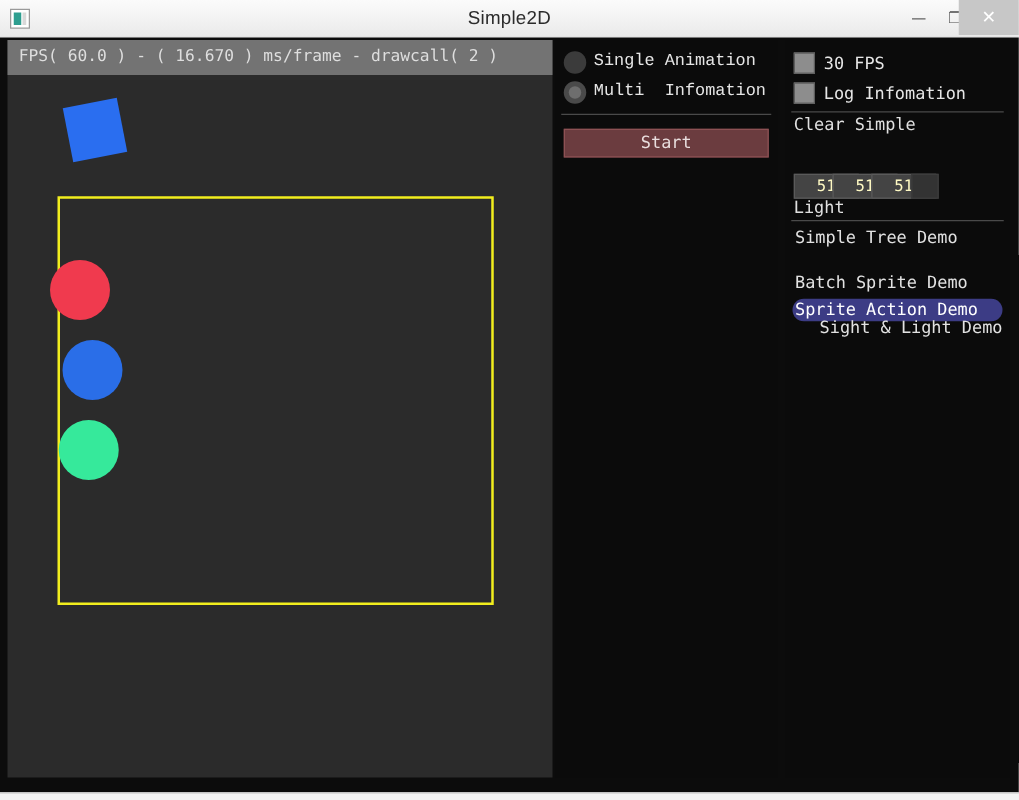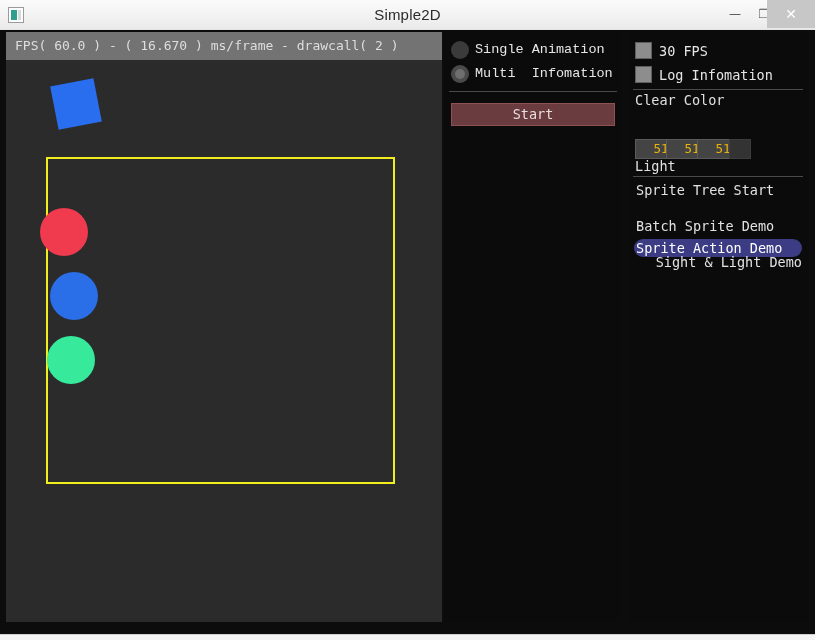--- a/index.html
+++ b/index.html
@@ -266,21 +266,21 @@
     top: 107px;
     width: 52px;
     height: 20px;
     background: #444444;
     border: 1px solid #5a5a5a;
     box-sizing: border-box;
     line-height: 18px;
     text-align: center;
     font-family: "DejaVu Sans Mono", monospace;
     font-size: 12.5px;
-    color: #eab308;
+    color: #fef9c3;
   }
   #color-swatch {
     position: absolute;
     top: 107px;
     left: 101px;
     width: 22px;
     height: 20px;
     background: #333333;
     border: 1px solid #3d3d3d;
     box-sizing: border-box;
@@ -377,32 +377,32 @@
         <span class="check-label">30 FPS</span>
       </div>
 
       <div class="check-row" style="top:32px;">
         <span class="check-box"></span>
         <span class="check-label">Log Infomation</span>
       </div>
 
       <div class="hr-sep" style="left:5px; top:57px; width:170px;"></div>
 
-      <div class="panel-label" style="top:60px;">Clear Color</div>
+      <div class="panel-label" style="top:60px;">Clear Simple</div>
 
       <div class="color-cell" style="left:7px;">51</div>
       <div class="color-cell" style="left:38px;">51</div>
       <div class="color-cell" style="left:69px;">51</div>
       <div id="color-swatch" style="background: rgb(51, 51, 51);"></div>
 
       <div class="panel-label" style="top:126px;">Light</div>
 
       <div class="hr-sep" style="left:5px; top:144px; width:170px;"></div>
 
-      <div class="demo-item" style="top:149px;">Sprite Tree Start</div>
+      <div class="demo-item" style="top:149px;">Simple Tree Demo</div>
       <div class="demo-item selected" style="top: 167px; background: rgb(60, 60, 133); margin-top: 40px;">Sprite Action Demo</div>
       <div class="demo-item" style="top:185px;">Batch Sprite Demo</div>
       <div class="demo-item" style="top:221px;text-align:right;">Sight &amp; Light Demo</div>
     </div>
   </div>
 
   <div id="bottom-edge"></div>
 </div>
 
 </body></html>

